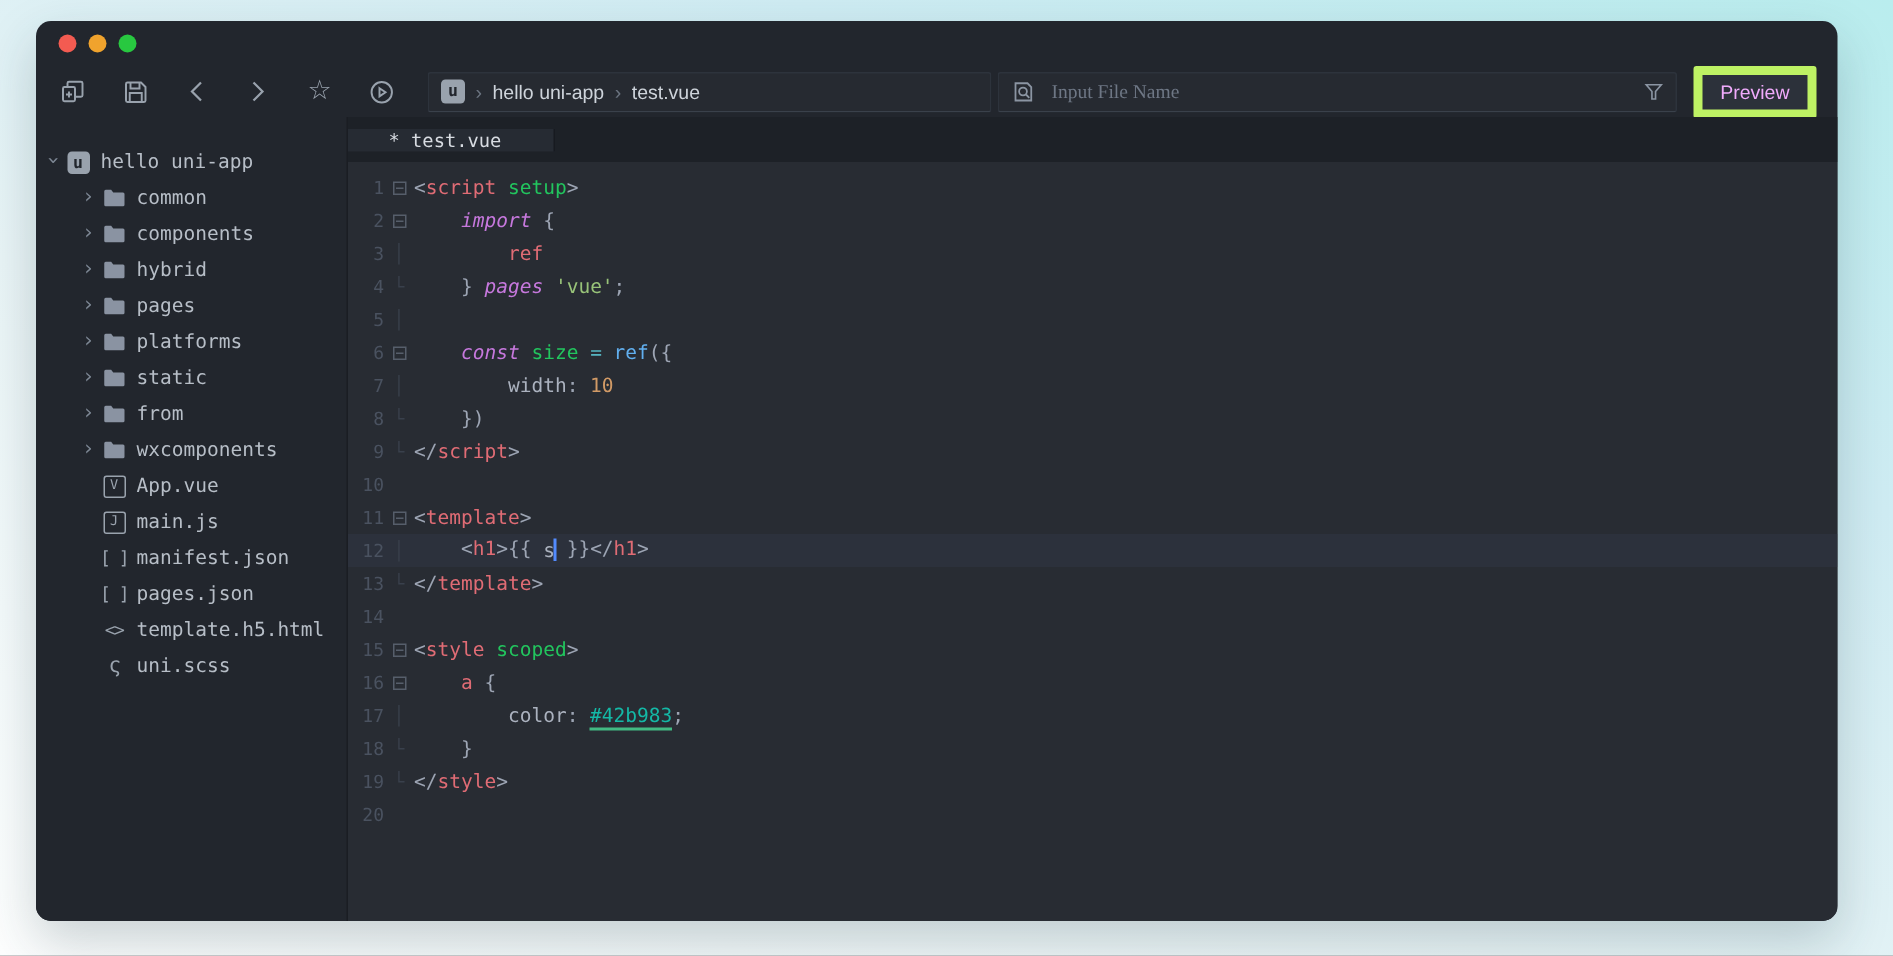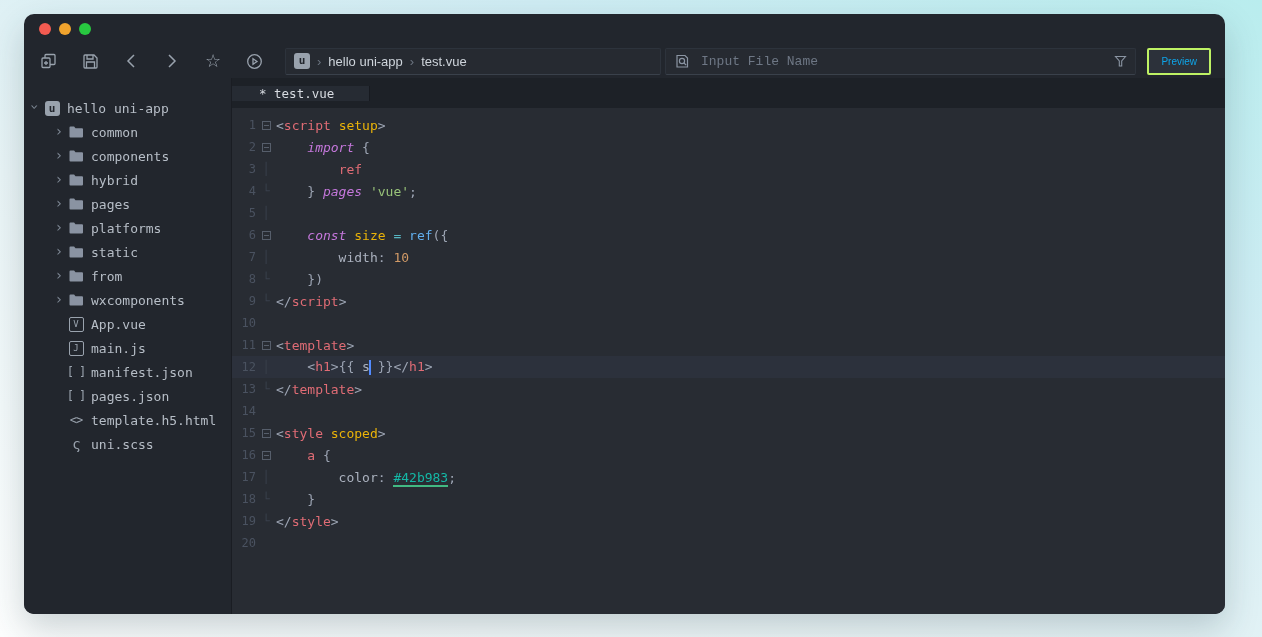--- a/index.html
+++ b/index.html
@@ -29,28 +29,28 @@
   }
   .crumbs{width:376px;flex:none;margin-left:5px;padding:0 8px;}
   .unibox{width:16px;height:16px;border-radius:3px;background:#99a2ad;color:#22262d;
     font-family:"DejaVu Sans Mono",monospace;font-weight:bold;font-size:11px;line-height:16px;
     text-align:center;flex:none;}
   .crumb-sep{color:#6b7480;font-size:13px;margin:0 7px;flex:none;}
   .crumb-txt{color:#ced4db;font-size:13px;white-space:nowrap;}
   .searchbar{flex:1;margin-left:4px;padding:0 8px;}
   .searchbar input{
     flex:1;background:transparent;border:none;outline:none;color:#f97316;
-    font-size:13px;font-family:Liberation Mono, monospace;margin-left:8px;
+    font-size:13px;font-family:Liberation Serif, serif;margin-left:8px;
   }
   .searchbar input::placeholder{color:#6e7785;}
   .funnel{flex:none;margin-left:6px;color:#8b95a3;display:flex;align-items:center;}
   .preview-btn{
     flex:none;margin:0 14px 0 11px;height:23px;padding:0 12px;
-    background:#2c313a;border:2px solid #bef264;border-radius:2px;
-    color:#0ea5e9;font-size:10px;font-family:"Liberation Sans",sans-serif;
+    background:#2c313a;border:6px solid #bef264;border-radius:2px;
+    color:#f0abfc;font-size:13px;font-family:"Liberation Sans",sans-serif;
     display:flex;align-items:center;cursor:default;
   }
   
   .main{flex:1;display:flex;min-height:0;}
   .sidebar{width:208px;flex:none;border-right:1px solid #1a1d23;background:#22262d;
     padding-top:18px;box-sizing:border-box;overflow:hidden;
     font-family:"DejaVu Sans Mono",monospace;}
   .trow{height:24px;display:flex;align-items:center;color:#b7bec7;font-size:13px;white-space:nowrap;}
   .tchv{width:14px;flex:none;color:#7d8794;font-size:14px;text-align:center;line-height:1;
     font-family:"DejaVu Sans",sans-serif;transform:translateY(-1px);}
@@ -71,21 +71,21 @@
   .codearea{flex:1;padding-top:6px;font-family:"DejaVu Sans Mono",monospace;font-size:13px;overflow:hidden;}
   .cline{height:22px;display:flex;align-items:center;white-space:pre;}
   .cline.active{background:#2c313c;}
   .lnum{width:24px;flex:none;text-align:right;color:#4a5260;font-size:12px;}
   .lfold{width:20px;flex:none;display:flex;align-items:center;justify-content:center;color:#39404c;font-size:12px;}
   .fbox{display:inline-block;width:9px;height:9px;border:1px solid #565e6b;position:relative;box-sizing:border-box;}
   .fbox::after{content:"";position:absolute;left:1px;right:1px;top:3px;border-top:1px solid #565e6b;}
   .ltext{color:#abb2bf;}
   .t-p{color:#9da5b4;}
   .t-tag{color:#e06c75;}
-  .t-attr{color:#eab308;}
+  .t-attr{color:#22c55e;}
   .t-kw{color:#c678dd;font-style:italic;}
   .t-str{color:#98c379;margin-top:30px;}
   .t-num{color:#d19a66;}
   .t-fn{color:#61afef;}
   .t-op{color:#56b6c2;}
   .t-pl{color:#abb2bf;margin-top:28px;}
   .t-hex{color:#14b8a6;border-bottom:2px solid #42b983;}
   .caret{display:inline-block;width:2px;height:15px;background:#528bff;vertical-align:middle;margin:0 -1px;}
 </style>
 </head>

